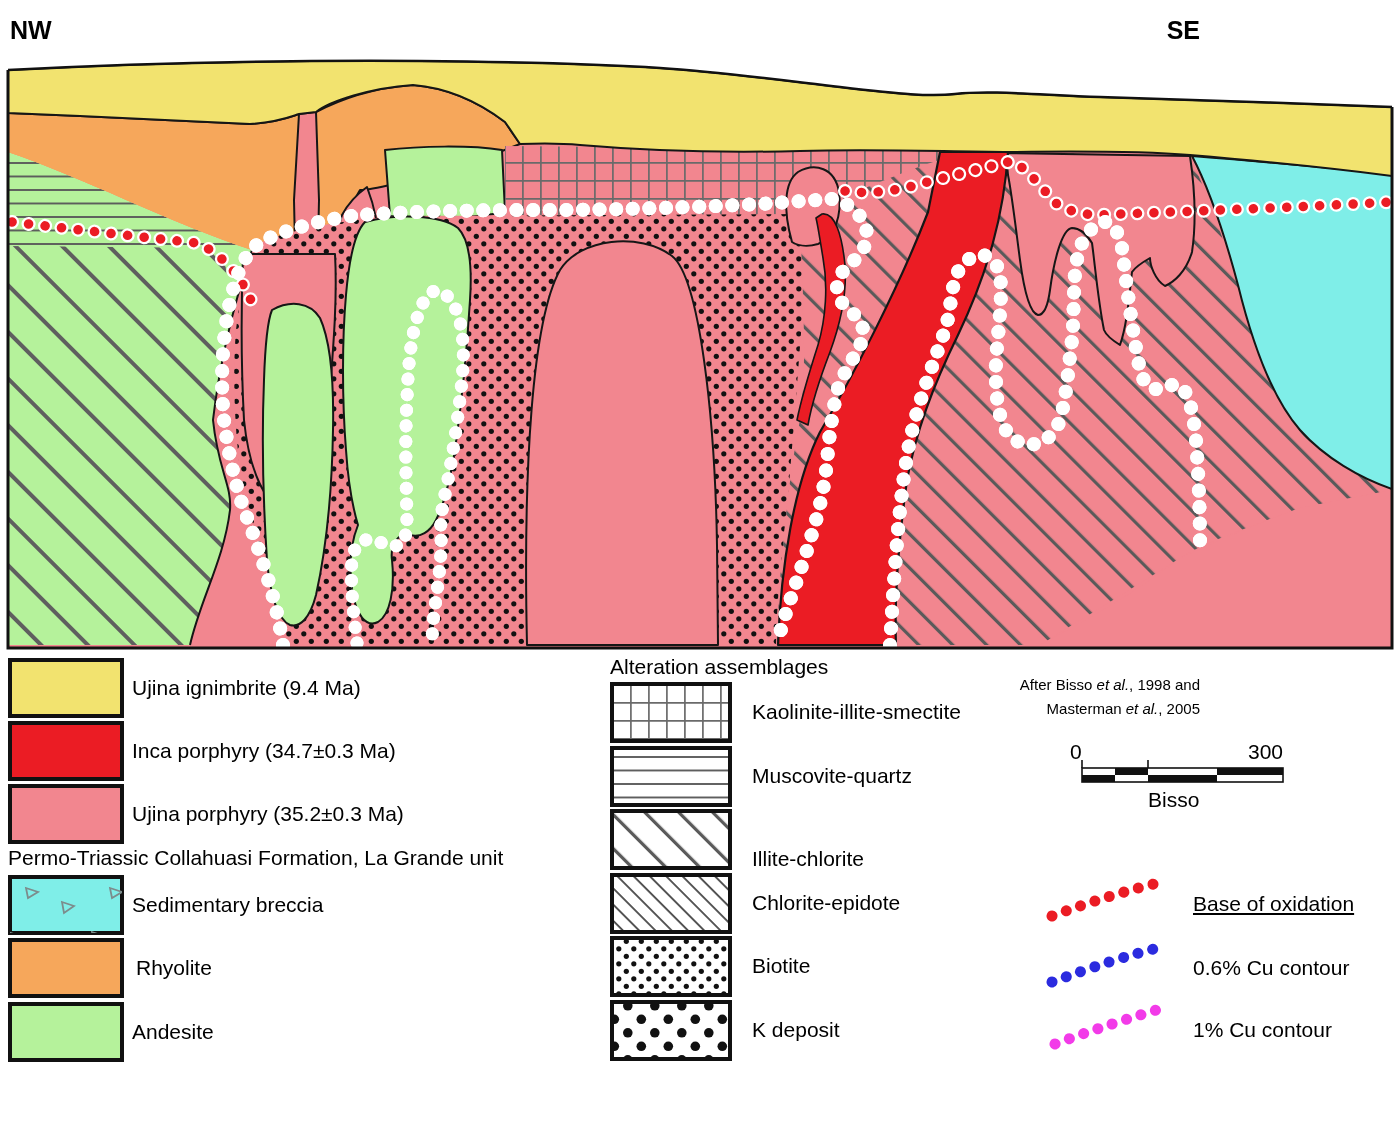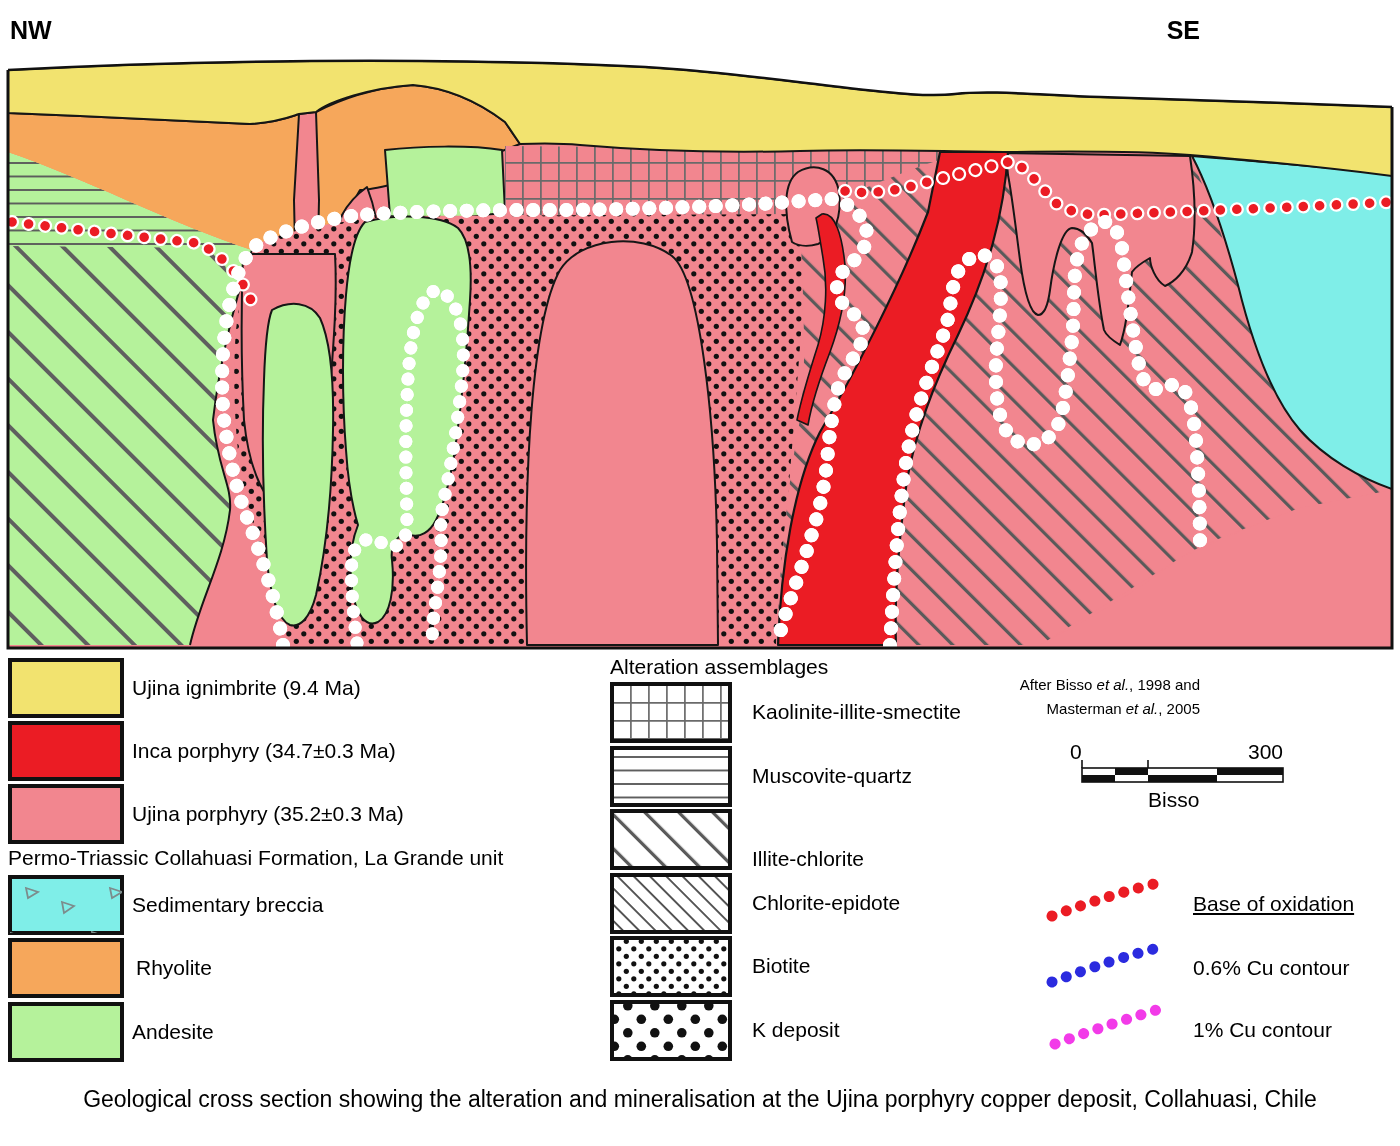--- a/index.html
+++ b/index.html
@@ -258,15 +258,14 @@
 </div>
 
 <div class="txt scale-num" style="left:1070px;top:740px;">0</div>
 <div class="txt scale-num" style="left:1248px;top:740px;">300</div>
 <div class="txt scale-num" style="left:1148px;top:788px;">Bisso</div>
 
 <div class="txt cont-label" style="left:1193px;top:892px;text-decoration:underline;">Base of oxidation</div>
 <div class="txt cont-label" style="left:1193px;top:956px;">0.6% Cu contour</div>
 <div class="txt cont-label" style="left:1193px;top:1018px;">1% Cu contour</div>
 
-<div class="txt caption">Geological cross section showing the alteration and mineralisation at the Ujina porphyry copper deposit, Collahuasi, Chile</div>
 
 </div>
 
 </body></html>

